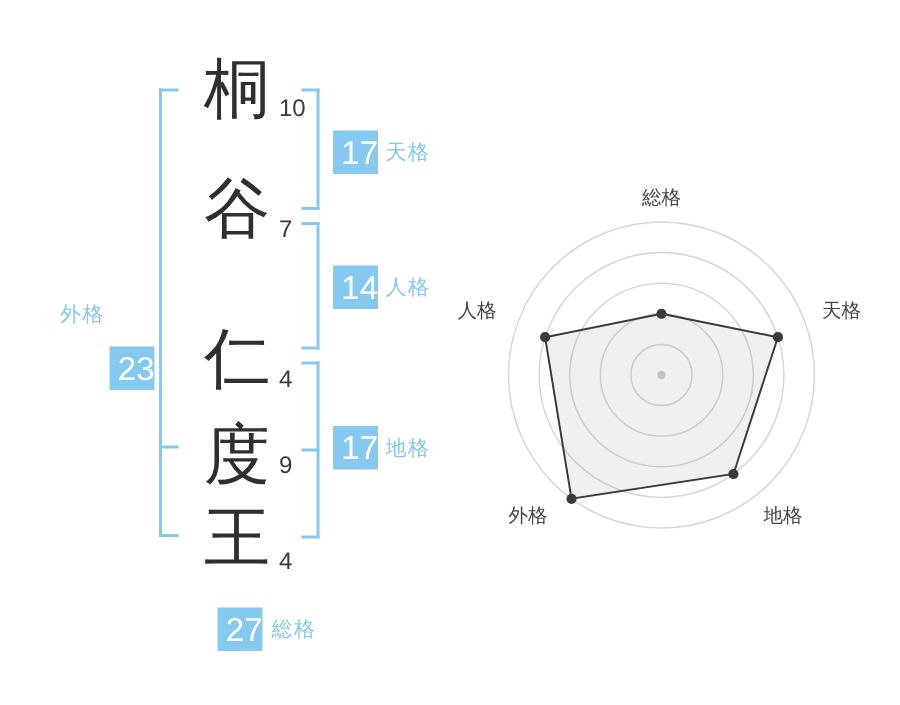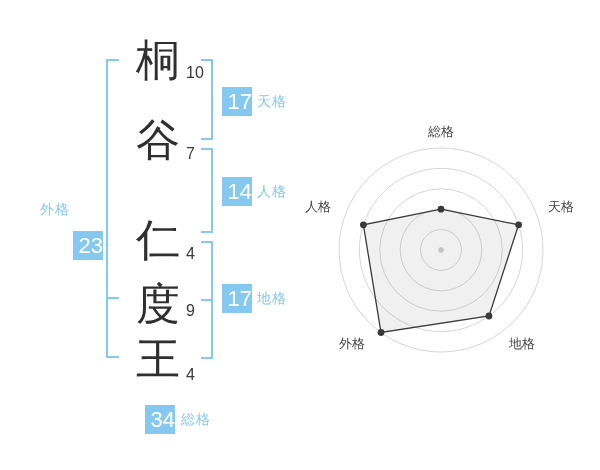--- a/index.html
+++ b/index.html
@@ -102,21 +102,21 @@
 
   <div class="kaku-box box-jin">14</div>
   <div class="kaku-label lab-jin">人格</div>
 
   <div class="kaku-box box-chi">17</div>
   <div class="kaku-label lab-chi">地格</div>
 
   <div class="kaku-box box-gai">23</div>
   <div class="kaku-label lab-gai">外格</div>
 
-  <div class="kaku-box box-sou">34</div>
+  <div class="kaku-box box-sou">27</div>
   <div class="kaku-label lab-sou">総格</div>
 
   <svg id="radar-svg" viewBox="0 0 220 220">
       <circle cx="110" cy="110" r="20.4" fill="none" stroke="#d6d6d6" stroke-width="1"></circle>
       <circle cx="110" cy="110" r="40.8" fill="none" stroke="#d6d6d6" stroke-width="1"></circle>
       <circle cx="110" cy="110" r="61.2" fill="none" stroke="#d6d6d6" stroke-width="1"></circle>
       <circle cx="110" cy="110" r="81.6" fill="none" stroke="#d6d6d6" stroke-width="1"></circle>
       <circle cx="110" cy="110" r="102" fill="none" stroke="#d6d6d6" stroke-width="1"></circle>
       <polygon points="110.0,69.2 187.6,84.8 158.0,176.0 50.0,192.5 32.4,84.8" fill="rgba(130,130,130,0.12)" stroke="#3a3a3a" stroke-width="1.3"></polygon>
       <circle cx="110" cy="69.2" r="3.4" fill="#3a3a3a"></circle>

